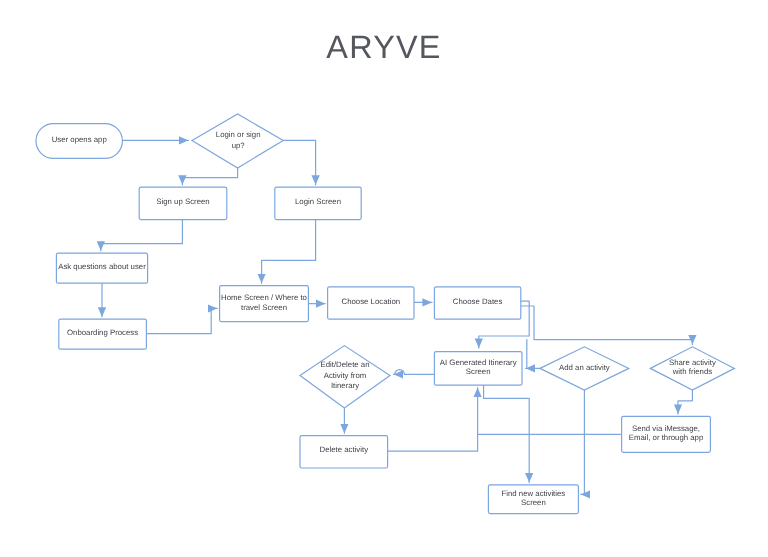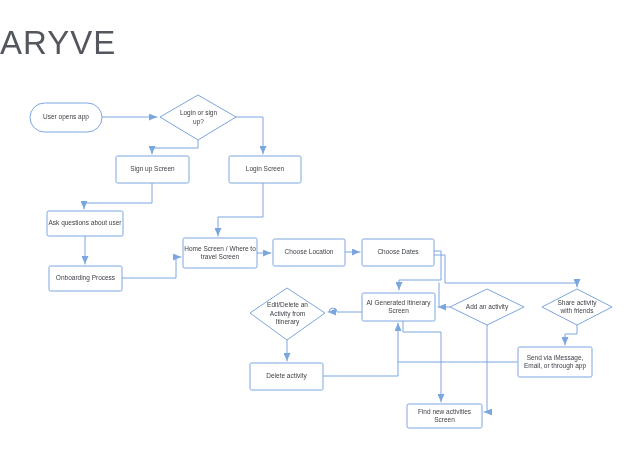--- a/index.html
+++ b/index.html
@@ -1,19 +1,19 @@
 <!DOCTYPE html>
 <html><head>
 <meta charset="utf-8">
 <style>
   html,body{margin:0;padding:0;background:#fff;}
   .canvas{position:relative;width:640px;height:464px;background:#ffffff;overflow:hidden;
           font-family:"Liberation Sans", sans-serif;}
-  .title{position:absolute;left:0;top:24px;width:100%;
-         font-size:33px;letter-spacing:1px;color:#54575d;font-weight:500;}
+  .title{position:absolute;left:0;top:24px;width:100%;text-align:center;
+         font-size:27px;letter-spacing:1px;color:#54575d;font-weight:500;}
   svg.layer{position:absolute;left:0;top:0;}
   .label{position:absolute;display:flex;flex-direction:column;align-items:center;justify-content:center;
          text-align:center;font-size:6.5px;line-height:8.5px;color:#3a3e44;white-space:nowrap;}
 </style>
 </head>
 <body>
 
 <div class="canvas">
 
   <div class="title">ARYVE</div>

